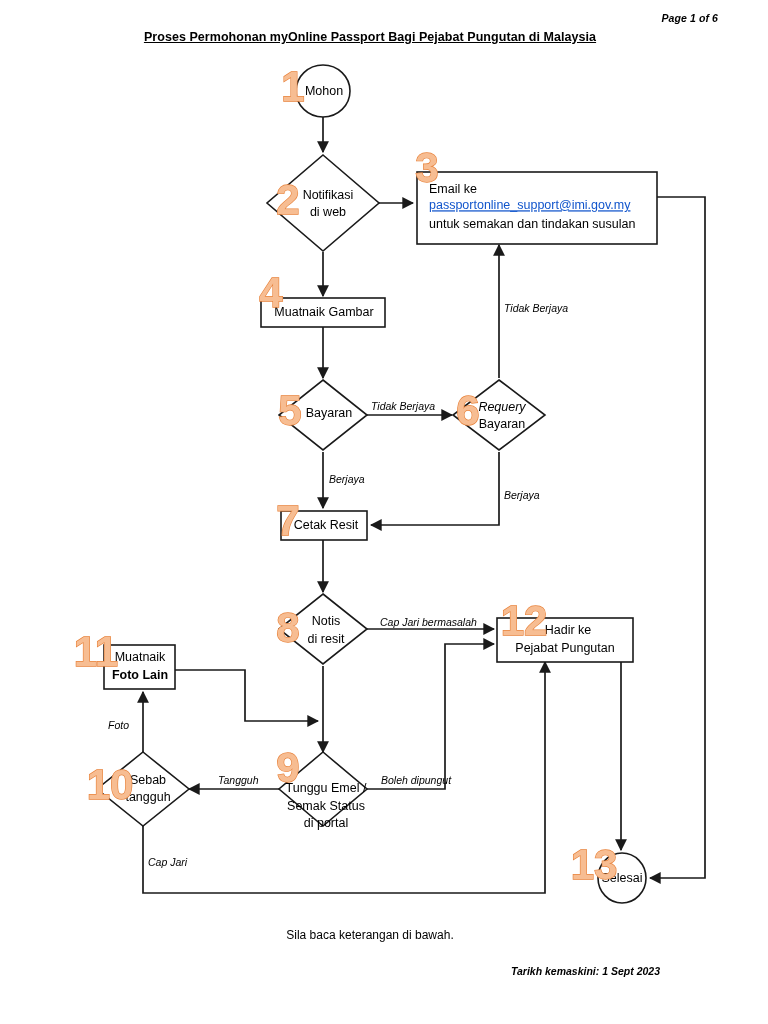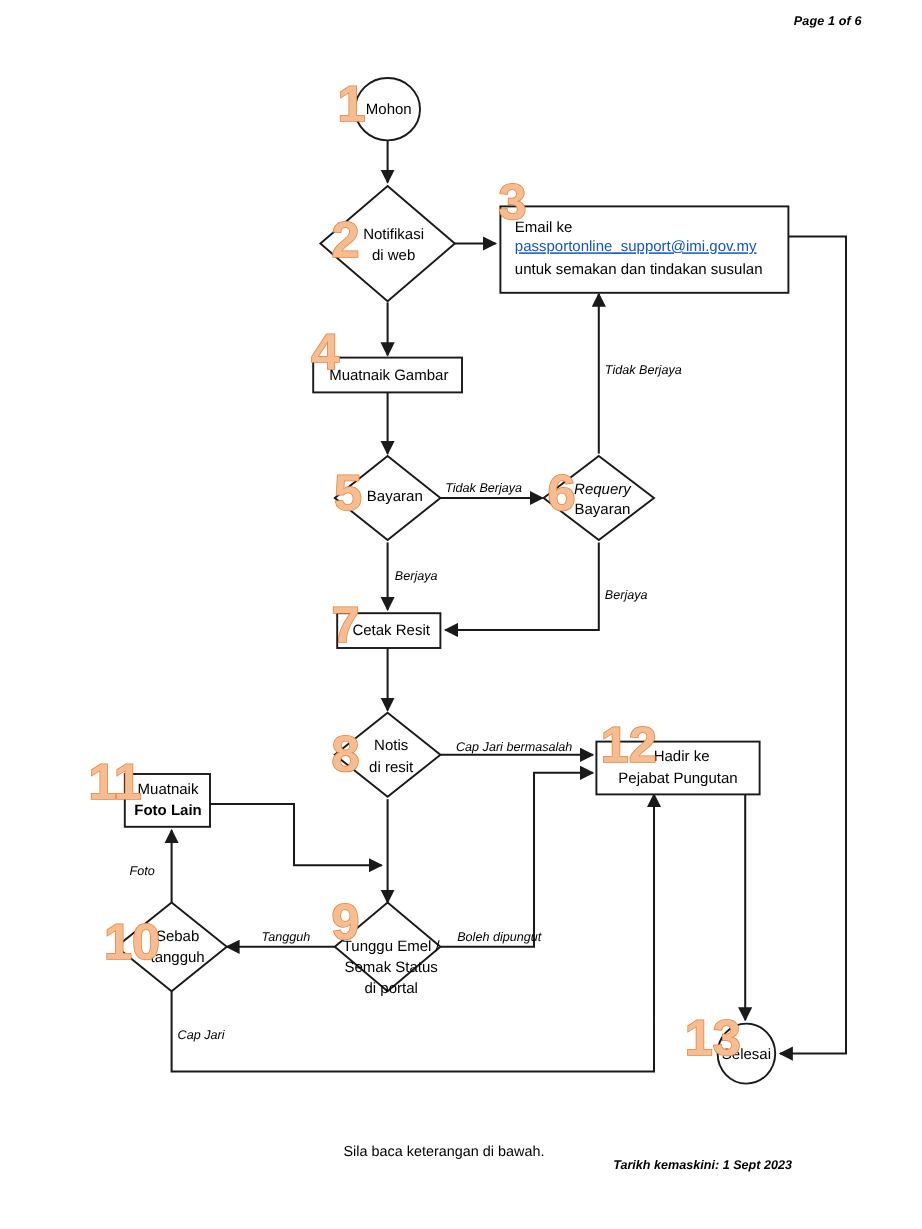--- a/index.html
+++ b/index.html
@@ -39,21 +39,21 @@
     text-align: center;
     font-size: 12.5px;
     font-weight: bold;
     text-decoration: underline;
     letter-spacing: .05px;
   }
   .footnote {
     position: absolute;
     left: 0;
     right: 0;
-    top: 952px;
+    top: 928px;
     text-align: center;
     font-size: 12px;
   }
   .updated {
     position: absolute;
     right: 80px;
     top: 965px;
     font-size: 10.5px;
     font-style: italic;
     font-weight: bold;
@@ -108,20 +108,21 @@
     fill: #1155cc;
     text-decoration: underline;
   }
 </style>
 </head>
 <body>
 
 <div id="page">
 
   <div class="page-number">Page 1 of 6</div>
+  <div class="doc-title">Proses Permohonan myOnline Passport Bagi Pejabat Pungutan di Malaysia</div>
 
   <svg id="flow" viewBox="0 0 768 1024">
     <defs>
       <marker id="arrow" viewBox="0 0 10 10" refX="9" refY="5" markerWidth="7" markerHeight="7" orient="auto-start-reverse">
         <path d="M 0 0 L 10 5 L 0 10 z" fill="#1a1a1a"></path>
       </marker>
     </defs>
 
     <g>
 

